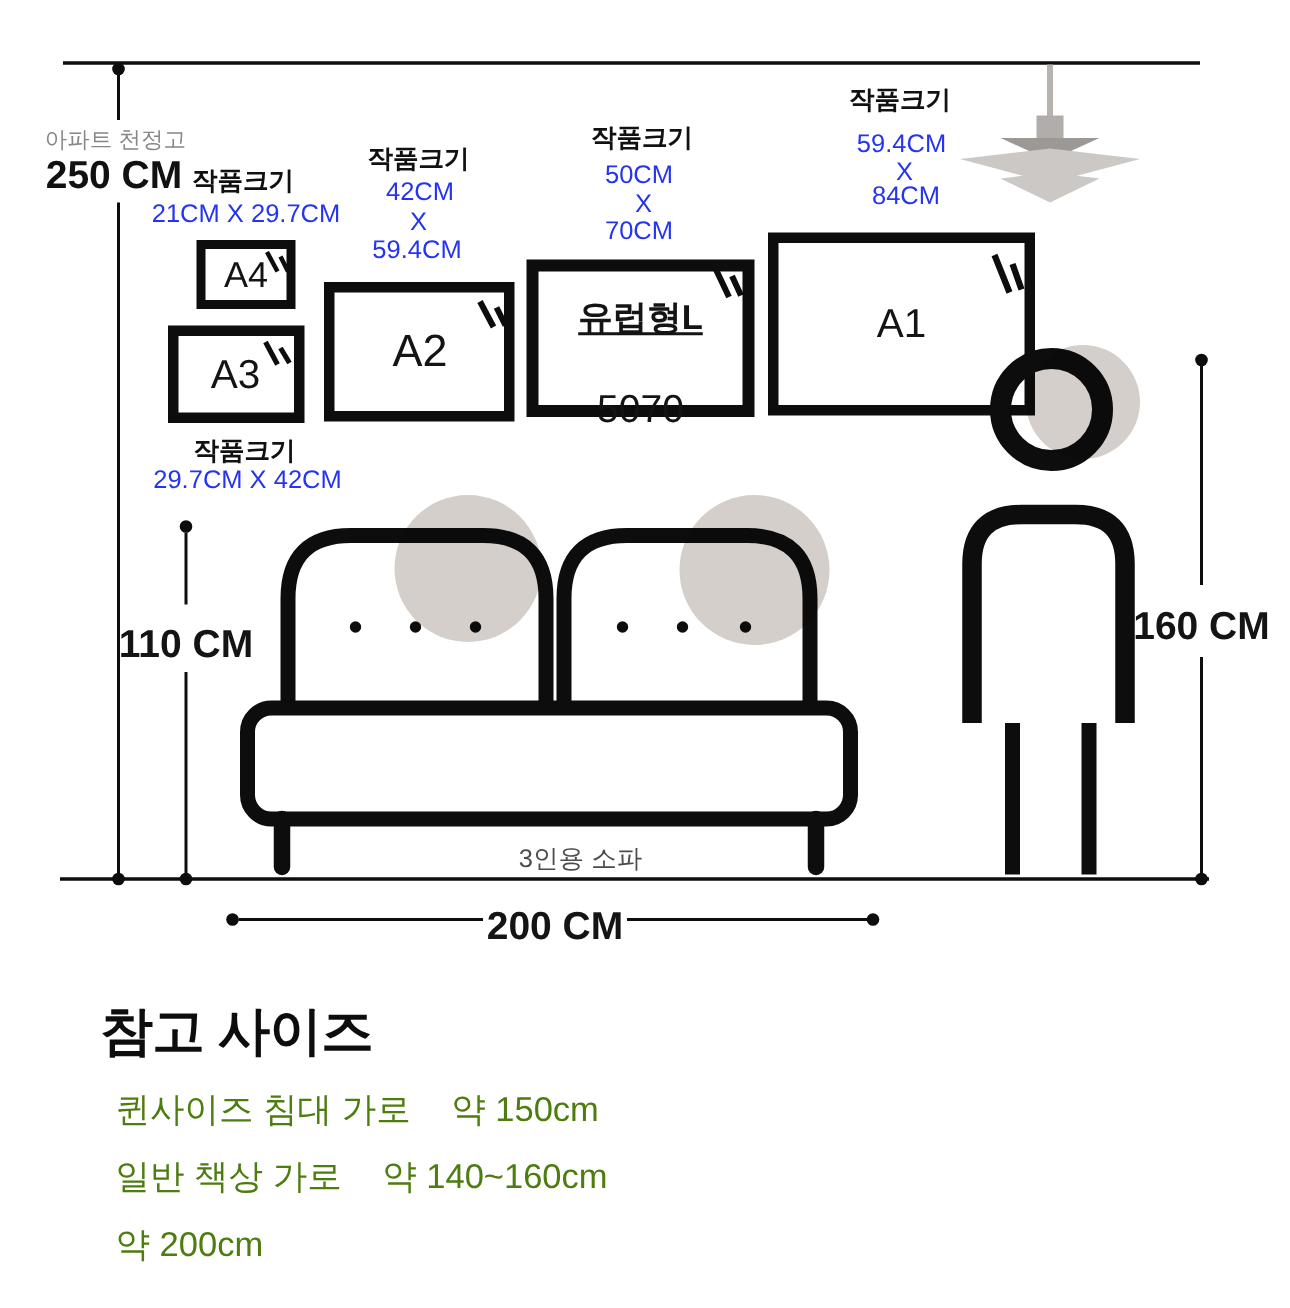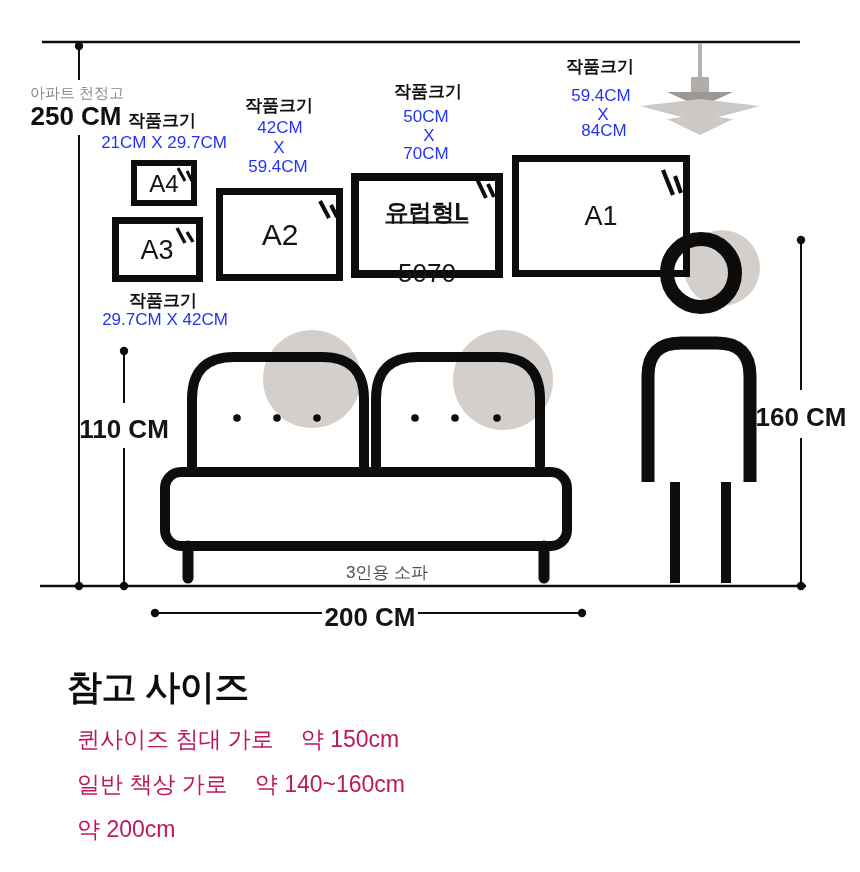--- a/index.html
+++ b/index.html
@@ -10,21 +10,21 @@
   .txt{position:absolute;white-space:nowrap;}
   .ctr{transform:translateX(-50%);text-align:right;}
   .cap{font-size:17px;font-weight:700;color:#111;}
   .blue{font-size:17px;font-weight:400;color:#2434f0;line-height:18px;}
   .framelabel{position:absolute;transform:translate(-50%,-50%);font-weight:500;color:#141414;white-space:nowrap;}
   .dim{font-size:26px;font-weight:700;color:#141414;}
   .graylabel{font-size:15px;color:#878787;}
   .bigdim{font-size:26px;font-weight:800;color:#111;}
   .sofacap{font-size:17px;color:#4c4c4c;}
   .ref-title{position:absolute;left:67px;top:652px;font-size:35px;font-weight:800;color:#0d0d0d;letter-spacing:-0.5px;margin-top:12px;}
-  .ref-item{position:absolute;left:77px;font-size:23px;color:#be185d;display:flex;gap:27px;}
+  .ref-item{position:absolute;left:77px;font-size:23px;color:#4d7c0f;display:flex;gap:27px;}
   .blend{mix-blend-mode:multiply;}
 </style>
 </head>
 <body>
 
 <div class="stage">
 
   <svg class="art" width="860" height="630" viewBox="0 0 860 630">
 
     <line x1="42" y1="42" x2="800" y2="42" stroke="#0d0d0d" stroke-width="2.4"></line>

